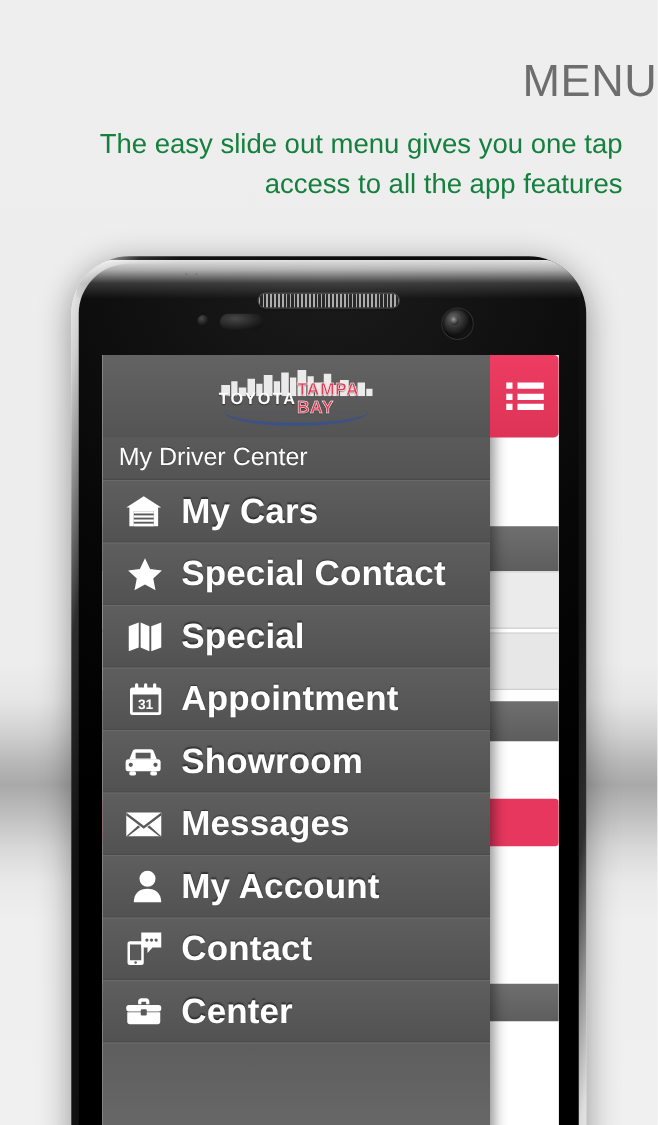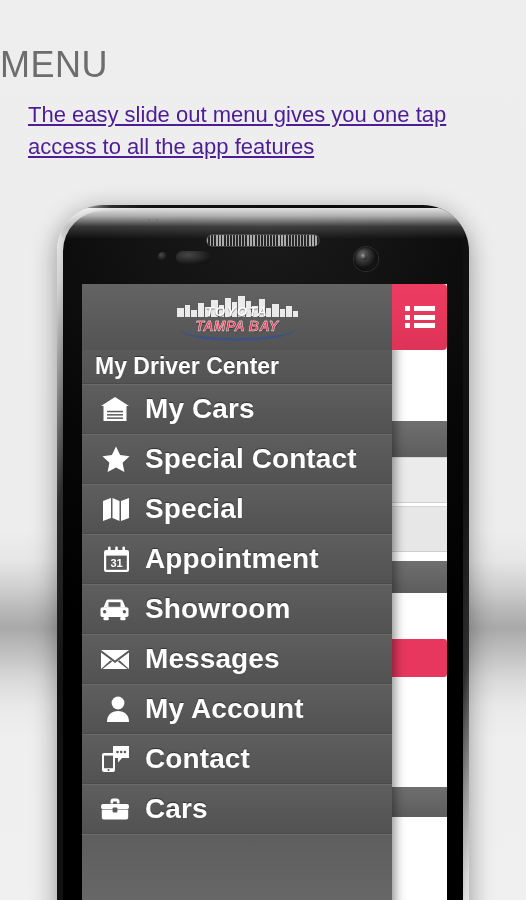--- a/index.html
+++ b/index.html
@@ -24,38 +24,38 @@
         #bdbdbd 650px,
         #d8d8d8 678px,
         #e9e9e9 706px,
         #efefef 740px,
         #f0f0f0 900px);
   }
 
   
   .headline {
     position:absolute; top:44px; left:0; width:100%;
-    text-align:left;
+    text-align:right;
     z-index:6;
+    padding-left:48px;
   }
   .headline .title {
     font-size:36px;
     color:#6d6d6d;
     letter-spacing:0.5px;
     font-weight:400;
     line-height:1.15;
   }
   .headline .sub {
     margin-top:14px;
     font-size:22px;
-    color:#4c1d95;
+    color:#15803d;
     font-weight:400;
     line-height:1.42;
     padding:0 28px;
-    text-decoration:underline;
   }
 
   
   .phone {
     position:absolute;
     left:57px;
     top:205px;
     width:412px;
     height:760px;
     z-index:4;
@@ -221,24 +221,22 @@
     display:flex;
     align-items:center;
     justify-content:center;
     position:relative;
   }
   .logo {
     position:relative;
     width:124px;
     height:50px;
     display:flex;
-    flex-direction:column;
     align-items:center;
     justify-content:center;
-    font-style:italic;
   }
   .logo .skyline {
     position:absolute;
     top:4px; left:0; width:100%; height:21px;
     opacity:0.92;
   }
   .logo .toyota {
     position:relative;
     z-index:2;
     font-size:13px;
@@ -292,22 +290,22 @@
   .ham-sq  { width:5px;  height:5px; background:#ffffff; }
   .ham-ln  { flex:1;     height:5px; background:#ffffff; }
 
   
   .section-header {
     height:34px;
     display:flex;
     align-items:center;
     padding-left:13px;
     color:#ffffff;
-    font-size:23px;
-    font-weight:700;
+    font-size:20px;
+    font-weight:400;
     background:linear-gradient(to bottom,#5a5a5a,#545454);
     text-shadow:0 -1px 0 rgba(0,0,0,0.4);
     border-bottom:1px solid #4a4a4a;
   }
 
   
   .menu-list { display:block; }
   .menu-item {
     height:50px;
     display:flex;
@@ -507,21 +505,21 @@
 
           <div class="menu-item">
             <span class="ic">
               <svg width="30" height="22" viewBox="0 0 30 22" fill="#fff">
                 <path d="M10.5 3.2 C10.5 1.6 11.6 0.6 13.2 0.6 L16.8 0.6 C18.4 0.6 19.5 1.6 19.5 3.2 L19.5 5.4 L16.9 5.4 L16.9 3.4 L13.1 3.4 L13.1 5.4 L10.5 5.4 Z"></path>
                 <rect x="1" y="6" width="28" height="5.2" rx="2.2"></rect>
                 <path d="M1.8 11.8 L28.2 11.8 L28.2 19.4 C28.2 20.6 27.4 21.4 26.2 21.4 L3.8 21.4 C2.6 21.4 1.8 20.6 1.8 19.4 Z"></path>
                 <rect x="12.6" y="9.4" width="4.8" height="5" rx="1" fill="#595959"></rect>
               </svg>
             </span>
-            <span class="lbl">Cars</span>
+            <span class="lbl">Center</span>
           </div>
 
         </div>
 
         <div class="menu-filler"></div>
       </div>
 
       <div class="menu-button">
         <span class="ham">
           <span class="ham-row">

